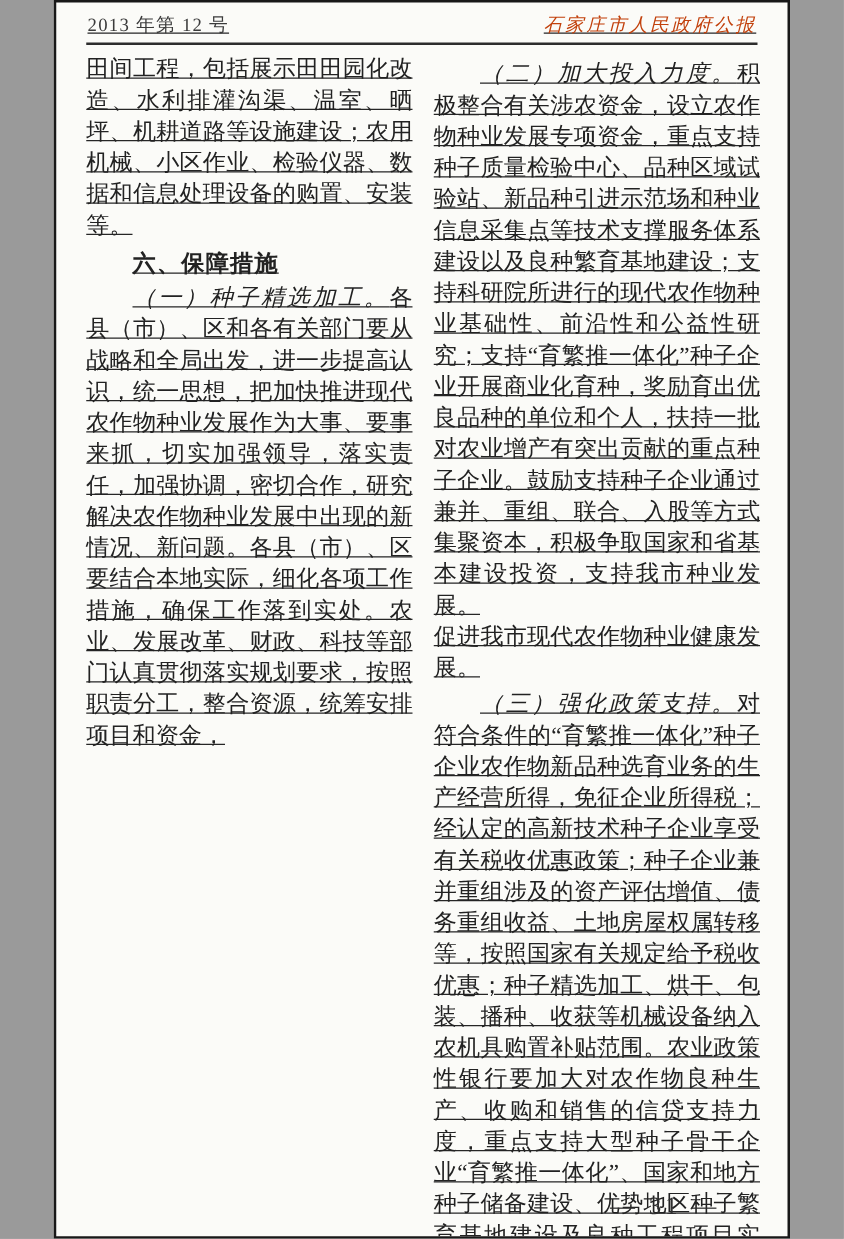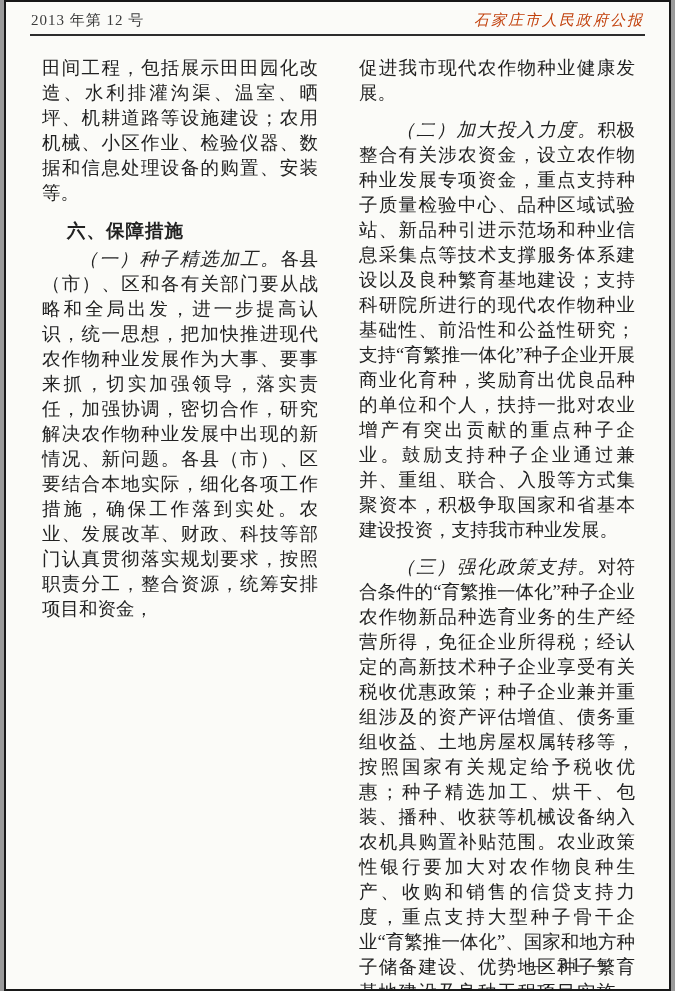--- a/index.html
+++ b/index.html
@@ -1,42 +1,43 @@
 <!DOCTYPE html>
 <html><head>
 <meta charset="utf-8">
 <style>
   html,body{margin:0;padding:0;background:#9a9a9a;}
   .page{
     position:relative;
-    width:667px;height:991px;
+    width:589px;height:991px;
     box-sizing:border-box;
     margin:0 auto;
     background:#fbfbf8;
     border:2px solid #181818;
     overflow:hidden;
     font-family:"Liberation Serif","DejaVu Serif",serif;
     color:#262626;
+    text-decoration:underline;
   }
   .hdr{
     display:flex;justify-content:space-between;align-items:baseline;
     padding:9px 25px 0 25px;
     font-size:15px;color:#3b3b3b;
   }
   .hdr-issue{letter-spacing:1px;}
   .hdr-title{font-style:italic;letter-spacing:2px;color:#c2410c;}
   .rule{height:2px;background:#2d2d2d;margin:4px 24px 0 24px;}
   .cols{display:flex;gap:17px;padding:8px 22px 0 24px;}
   .col{
     flex:1 1 0;min-width:0;
     font-size:18.5px;line-height:25px;
     text-align:justify;text-justify:inter-character;
     color:#222;
   }
-  .para{margin:12px;text-indent:2em;}
+  .para{margin:0;text-indent:2em;}
   .para.continuation{text-indent:0;}
   .para.kaiti-line{font-style:italic;letter-spacing:1.5px;font-weight:500;}
   .para.heading{
     font-style:normal;font-weight:bold;
     font-family:"Liberation Sans","DejaVu Sans",sans-serif;
     margin:4px 0;letter-spacing:1px;
   }
   .para.lead{margin-top:4px;}
   .klead{font-style:italic;letter-spacing:1px;}
   .ftr{
@@ -56,22 +57,22 @@
 
   <div class="rule"></div>
 
   <main class="cols">
     <section class="col" id="col-left">
         <p class="para continuation">田间工程，包括展示田田园化改造、水利排灌沟渠、温室、晒坪、机耕道路等设施建设；农用机械、小区作业、检验仪器、数据和信息处理设备的购置、安装等。</p>
         <p class="para heading">六、保障措施</p>
         <p class="para lead"><span class="klead">（一）种子精选加工。</span><span>各县（市）、区和各有关部门要从战略和全局出发，进一步提高认识，统一思想，把加快推进现代农作物种业发展作为大事、要事来抓，切实加强领导，落实责任，加强协调，密切合作，研究解决农作物种业发展中出现的新情况、新问题。各县（市）、区要结合本地实际，细化各项工作措施，确保工作落到实处。农业、发展改革、财政、科技等部门认真贯彻落实规划要求，按照职责分工，整合资源，统筹安排项目和资金，</span></p>
       </section>
     <section class="col" id="col-right">
+        <p class="para lead"><span class="klead">（二）加大投入力度。</span><span>积极整合有关涉农资金，设立农作物种业发展专项资金，重点支持种子质量检验中心、品种区域试验站、新品种引进示范场和种业信息采集点等技术支撑服务体系建设以及良种繁育基地建设；支持科研院所进行的现代农作物种业基础性、前沿性和公益性研究；支持“育繁推一体化”种子企业开展商业化育种，奖励育出优良品种的单位和个人，扶持一批对农业增产有突出贡献的重点种子企业。鼓励支持种子企业通过兼并、重组、联合、入股等方式集聚资本，积极争取国家和省基本建设投资，支持我市种业发展。</span></p>
         <p class="para continuation">促进我市现代农作物种业健康发展。</p>
-        <p class="para lead"><span class="klead">（二）加大投入力度。</span><span>积极整合有关涉农资金，设立农作物种业发展专项资金，重点支持种子质量检验中心、品种区域试验站、新品种引进示范场和种业信息采集点等技术支撑服务体系建设以及良种繁育基地建设；支持科研院所进行的现代农作物种业基础性、前沿性和公益性研究；支持“育繁推一体化”种子企业开展商业化育种，奖励育出优良品种的单位和个人，扶持一批对农业增产有突出贡献的重点种子企业。鼓励支持种子企业通过兼并、重组、联合、入股等方式集聚资本，积极争取国家和省基本建设投资，支持我市种业发展。</span></p>
         <p class="para lead"><span class="klead">（三）强化政策支持。</span><span>对符合条件的“育繁推一体化”种子企业农作物新品种选育业务的生产经营所得，免征企业所得税；经认定的高新技术种子企业享受有关税收优惠政策；种子企业兼并重组涉及的资产评估增值、债务重组收益、土地房屋权属转移等，按照国家有关规定给予税收优惠；种子精选加工、烘干、包装、播种、收获等机械设备纳入农机具购置补贴范围。农业政策性银行要加大对农作物良种生产、收购和销售的信贷支持力度，重点支持大型种子骨干企业“育繁推一体化”、国家和地方种子储备建设、优势地区种子繁育基地建设及良种工程项目实施。积极探索实施种子生产保险制度，设立种子生产保险专项补贴资金，建立政府支持、企业参与、商业化运作的风险分散机制。</span></p>
         <p class="para lead"><span class="klead">（四）强化管理职能。</span><span>加强市、县两级种子管理体系建设，建立健全种子管理机构，要明确农业部门所属的种子管理机</span></p>
       </section>
   </main>
 
   <footer class="ftr">
     <span>— 31 —</span>
   </footer>
 
 </div>

